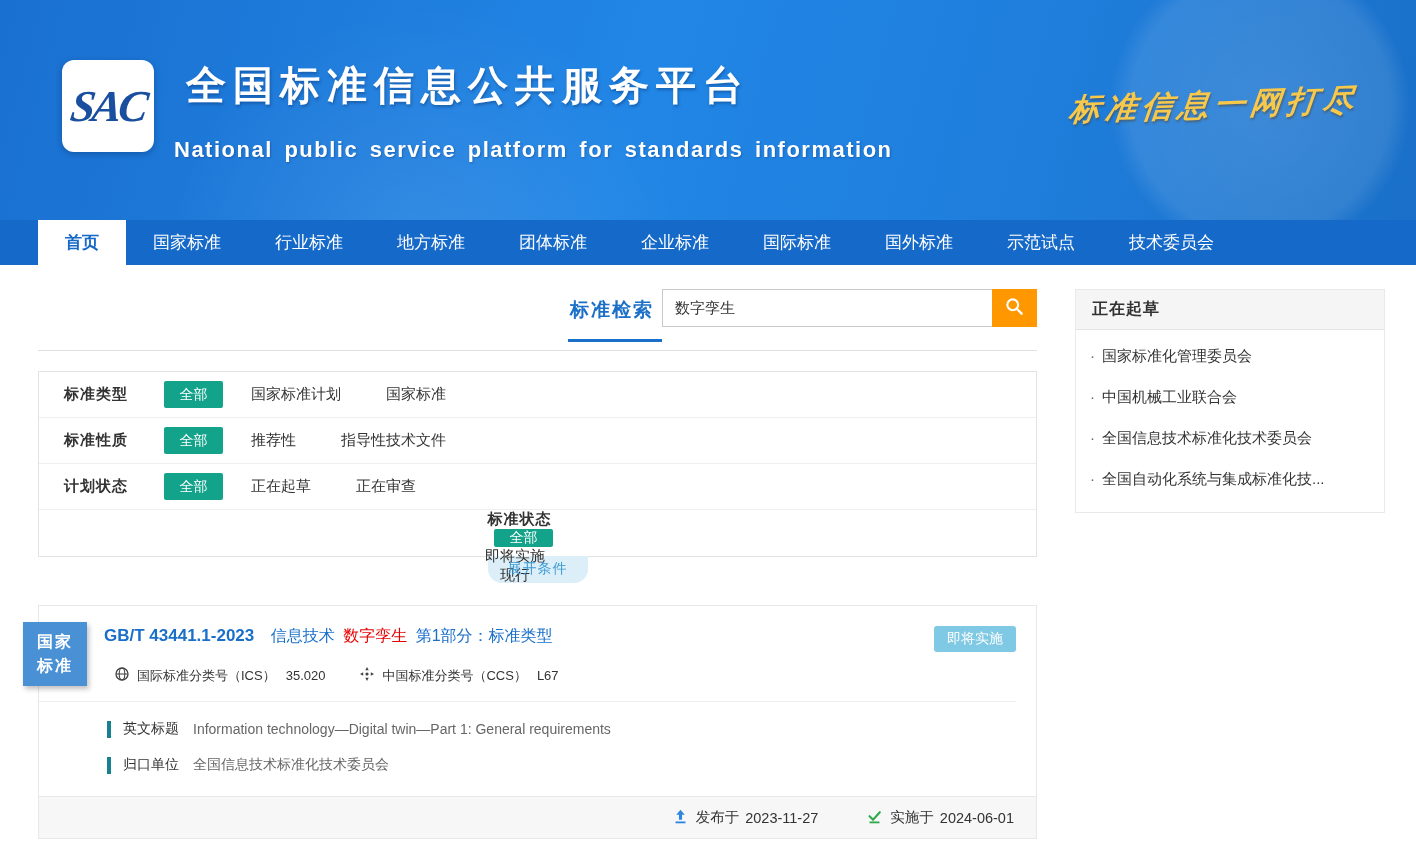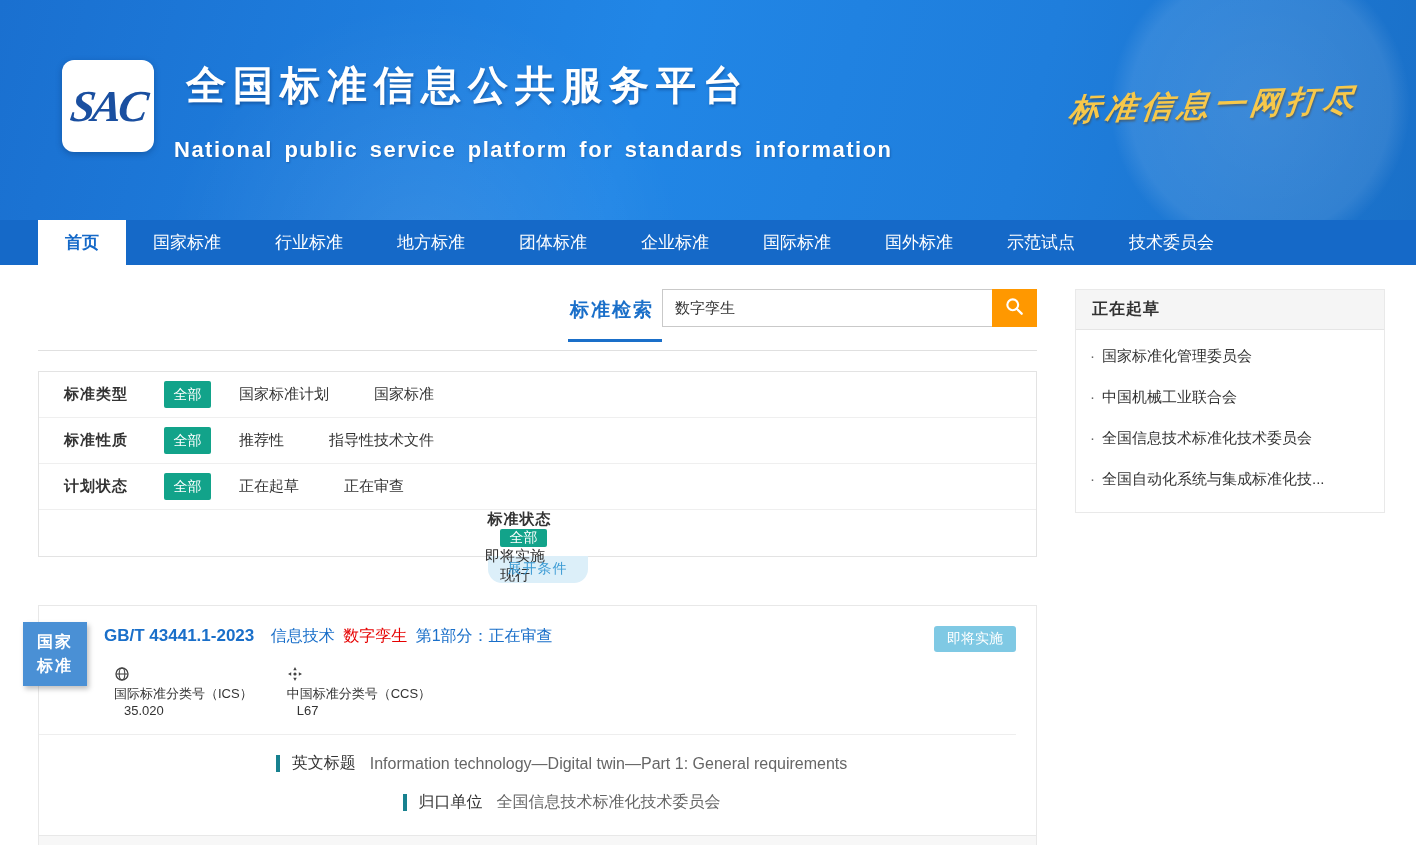--- a/index.html
+++ b/index.html
@@ -38,45 +38,45 @@
   .search-tab { color:#1a6fc9; font-size:19px; font-weight:bold; padding:8px 8px 16px 2px; border-bottom:3px solid #1a6fc9; margin-bottom:-2px; letter-spacing:2px; }
   .search-box { display:flex; margin-top:0; }
   .search-input { width:330px; height:38px; border:1px solid #c9c9c9; border-right:none; padding:0 12px; font-size:15px; color:#333; outline:none; }
   .search-btn { width:45px; height:38px; background:#ff9800; border:none; cursor:pointer; display:flex; align-items:center; justify-content:center; }
 
   
   .filter-box { margin-top:20px; border:1px solid #e3e3e3; }
   .filter-row { display:flex; align-items:center; height:46px; padding:0 25px; border-bottom:1px solid #efefef; }
   .filter-row:last-child { border-bottom:none;flex-direction:column; }
   .filter-label { width:100px; font-weight:bold; font-size:15px; color:#333; letter-spacing:1px; }
-  .btn-all { width:47px; height:27px; background:#12a38a; color:#fff; border:none; font-size:14px; border-radius:2px; cursor:pointer; margin-right:28px; }
+  .btn-all { width:59px; height:27px; background:#12a38a; color:#fff; border:none; font-size:14px; border-radius:2px; cursor:pointer; margin-right:28px; }
   .filter-opt { font-size:15px; color:#333; margin-right:45px; cursor:pointer; }
 
   .expand-pill { width:fit-content; margin:-1px auto 0; background:#dceff9; color:#3a9ad4; font-size:14px; padding:4px 20px 5px; border-radius:0 0 14px 14px; cursor:pointer; letter-spacing:1px; }
 
   
   .result-row { display:flex; justify-content:space-between; align-items:center; margin-top:12px; padding-right:20px; }
   .result-count { color:#999; font-size:13px; }
   .result-count b { color:#ff7a00; font-weight:normal; margin:0 3px; }
   .notice { display:flex; align-items:center; color:#e60012; font-size:14px; }
   .notice svg { margin-right:6px; }
 
   
   .card { position:relative; margin-top:22px; border:1px solid #e8e8e8; }
   .card-badge { position:absolute; left:-16px; top:16px; width:64px; background:#4a90d5; color:#fff; font-size:16px; font-weight:bold; text-align:center; padding:8px 0; line-height:1.5; letter-spacing:2px; box-shadow:2px 3px 5px rgba(0,0,0,0.25); cursor:pointer; }
   .card-head { padding:20px 20px 0 65px; display:flex; align-items:flex-start; }
   .card-title { font-size:16px; color:#1a6fc9; cursor:pointer; }
   .card-title .code { font-size:17px; font-weight:bold; margin-right:12px; }
   .card-title .hl { color:#e60000; margin:0 4px; }
   .status-badge { margin-left:auto; background:#7fc9e4; color:#fff; font-size:14px; padding:4px 13px; border-radius:3px; white-space:nowrap; }
   .card-meta { display:flex; align-items:center; padding:14px 20px 16px 75px; font-size:13px; color:#333; border-bottom:1px solid #eee; margin:0 20px 0 0; }
-  .card-meta .grp { display:flex; align-items:flex-start; margin-right:34px;flex-direction:column; }
+  .card-meta .grp { display:flex; align-items:center; margin-right:34px; }
   .card-meta svg { margin-right:7px; }
   .card-meta .val { margin-left:10px; }
-  .info-row { display:flex; align-items:center; margin:18px 20px 0 68px; font-size:16px;justify-content:center; }
+  .info-row { display:flex; align-items:center; margin:18px 20px 0 68px; font-size:14px; }
   .info-row .bar { width:4px; height:17px; background:#17818f; margin-right:12px; }
   .info-row .lab { color:#333; margin-right:14px; white-space:nowrap; }
   .info-row .val { color:#666; }
   .card-footer { margin-top:22px; background:#f7f7f7; border-top:1px solid #e8e8e8; height:42px; display:flex; align-items:center; justify-content:flex-end; padding-right:22px; font-size:14.5px; color:#333; }
   .date-item { display:flex; align-items:center; margin-left:48px; }
   .date-item svg { margin-right:7px; }
   .date-item .dlab { margin-right:6px; }
 
   
   .sidebar { border:1px solid #e9e9e9; }
@@ -163,21 +163,21 @@
       <div class="card-badge">
         <div>国家</div>
         <div>标准</div>
       </div>
 
       <div class="card-head">
         <div class="card-title">
           <span class="code">GB/T 43441.1-2023</span>
           <span>信息技术</span>
           <span class="hl">数字孪生</span>
-          <span>第1部分：正在审查</span>
+          <span>第1部分：标准类型</span>
         </div>
         <div class="status-badge">即将实施</div>
       </div>
 
       <div class="card-meta">
         <span class="grp">
           <span>
             <svg viewBox="0 0 24 24" width="16" height="16">
                 <circle cx="12" cy="12" r="9" fill="none" stroke="#444" stroke-width="2"></circle>
                 <ellipse cx="12" cy="12" rx="4.2" ry="9" fill="none" stroke="#444" stroke-width="1.6"></ellipse>

